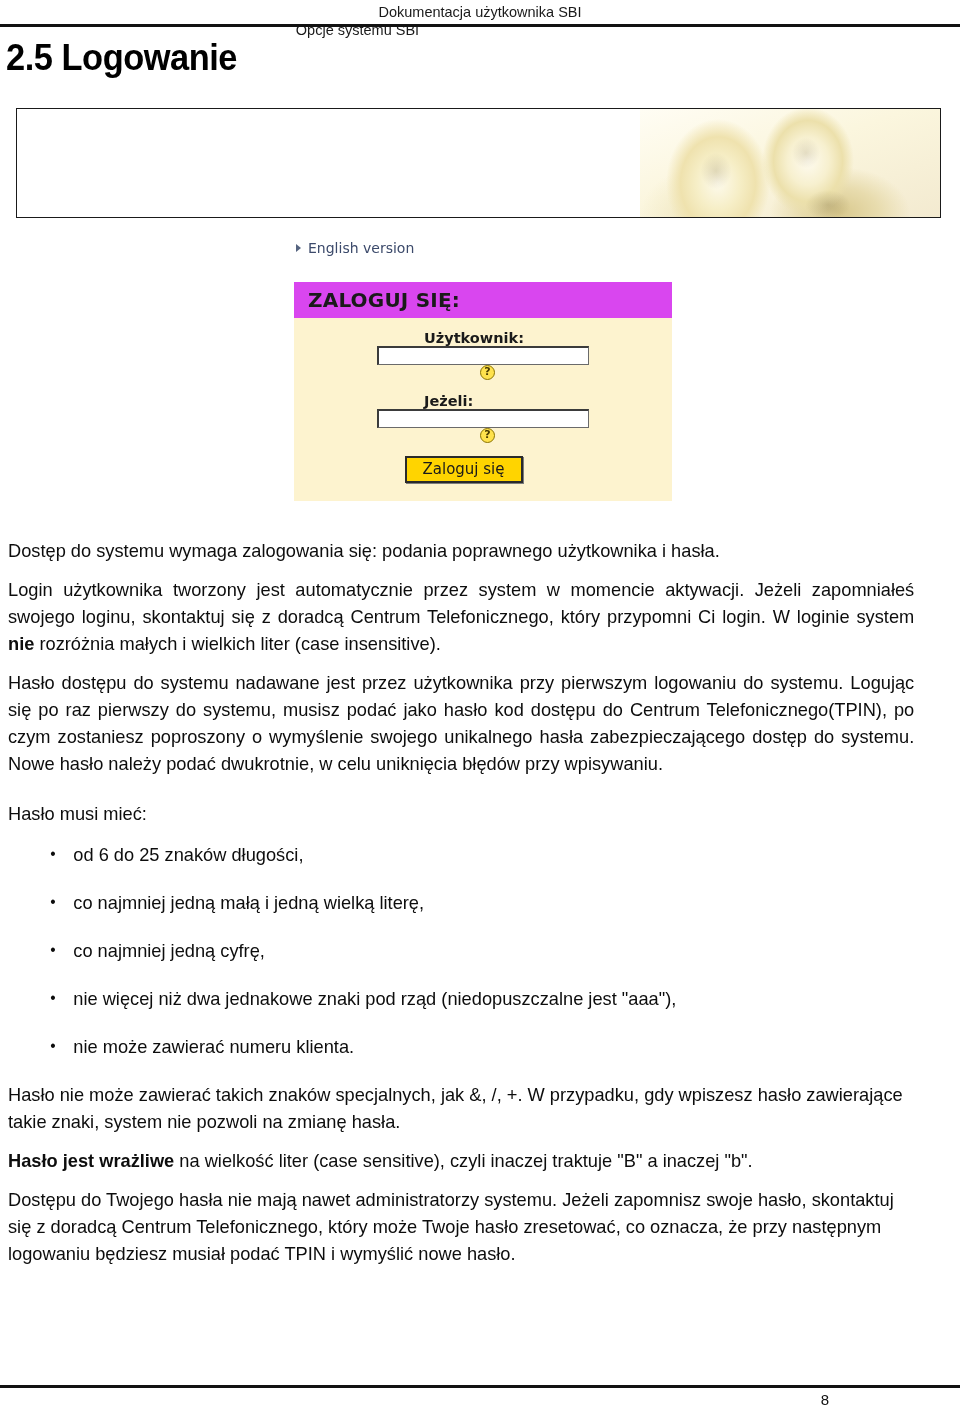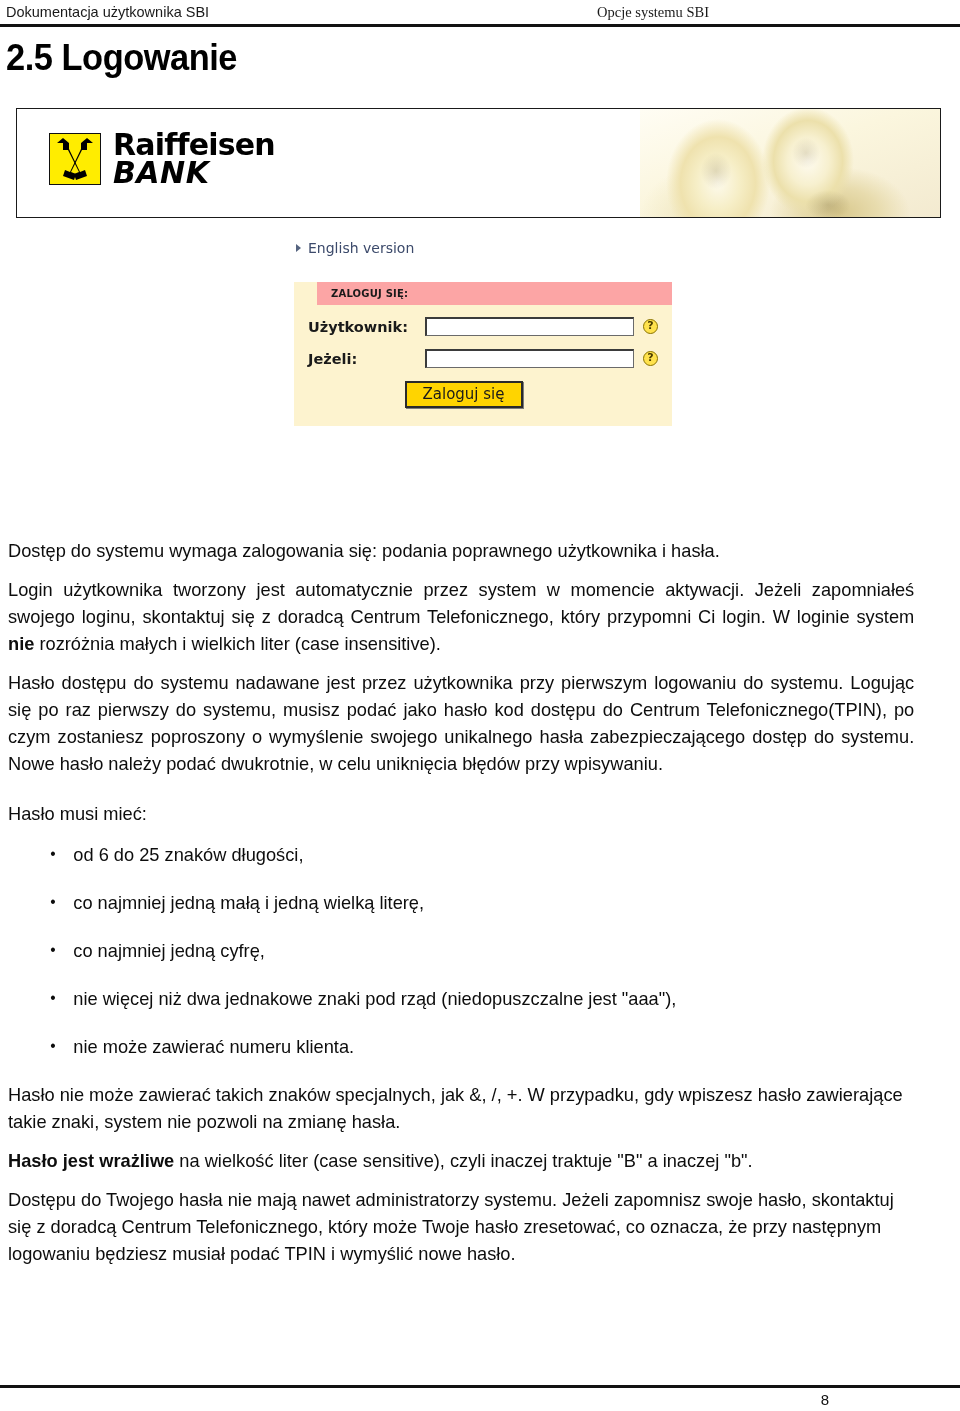--- a/index.html
+++ b/index.html
@@ -26,24 +26,24 @@
     box-sizing: border-box;
   }
   .page-header .hdr-row {
     display: flex;
     justify-content: space-between;
     align-items: center;
     padding: 3px 6px 0 6px;
     font-size: 14.5px;
     line-height: 18px;
     color: #1a1a1a;
+    flex-direction: column;
   }
   .page-header .hdr-right {
     margin-right: 245px;
-    font-family: Liberation Serif, serif;
   }
   .header-rule {
     position: absolute;
     top: 24px;
     left: 0;
     width: 960px;
     border-top: 2px solid #111;
     border-bottom: 1px solid #111;
     height: 2px;
     box-sizing: border-box;
@@ -176,34 +176,34 @@
   
   .login-panel {
     position: absolute;
     left: 286px;
     top: 196px;
     width: 378px;
     background: #fdf3cf;
     box-sizing: border-box;
   }
   .login-title {
-    background: #fca5a5;
+    background: #d946ef;
     color: #1a1a1a;
     font-family: "DejaVu Sans", sans-serif;
     font-weight: bold;
-    font-size: 10px;
+    font-size: 20px;
     letter-spacing: 0.2px;
     padding: 6px 0 6px 14px;
-    margin-left: 23px;
   }
   .login-body { padding: 12px 14px 18px 14px; }
   .field-row {
     display: flex;
     align-items: center;
     margin-bottom: 13px;
+    flex-direction: column;
   }
   .field-label {
     width: 118px;
     font-family: "DejaVu Sans", sans-serif;
     font-weight: bold;
     font-size: 14.5px;
     color: #1a1a1a;
   }
   .field-input {
     width: 212px;
@@ -327,34 +327,20 @@
 <div class="shot">
 
   <div class="shot-toplinks">
     <span class="lnk">www.raiffeisen.pl</span>
     <span class="lnk">Kontakt</span>
   </div>
 
   <div class="banner">
     <div class="banner-photo"></div>
     <div class="banner-fade"></div>
-    <div class="logo-wrap">
-      <div class="logo-mark">
-        <svg width="50" height="50" viewBox="0 0 50 50" aria-hidden="true">
-          <g fill="#000">
-            <path d="M7 9 L13 4 L19 9 L19 15 L30 38 L35 36 L37 42 L26 46 L24 40 L29 38 L18 16 L13 16 L13 9 Z"></path>
-            <path d="M43 9 L37 4 L31 9 L31 15 L20 38 L15 36 L13 42 L24 46 L26 40 L21 38 L32 16 L37 16 L37 9 Z"></path>
-          </g>
-        </svg>
-      </div>
-      <div class="logo-text">
-        <span class="l1">Raiffeisen</span>
-        <span class="l2">BANK</span>
-      </div>
-    </div>
   </div>
 
   <div class="eng-link">
     <span class="tri"></span><span>English version</span>
   </div>
 
   <div class="login-panel">
     <div class="login-title">ZALOGUJ SIĘ:</div>
     <div class="login-body">
 

